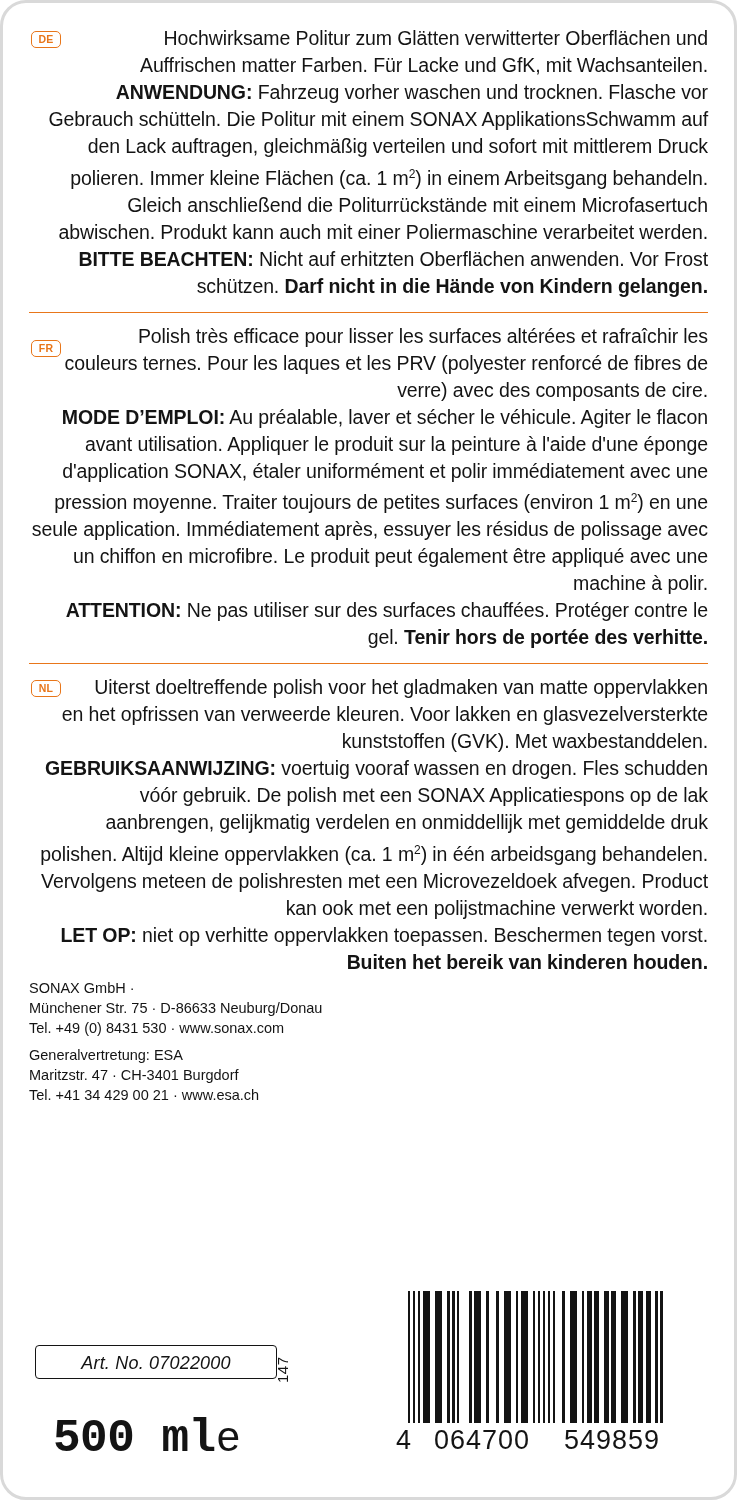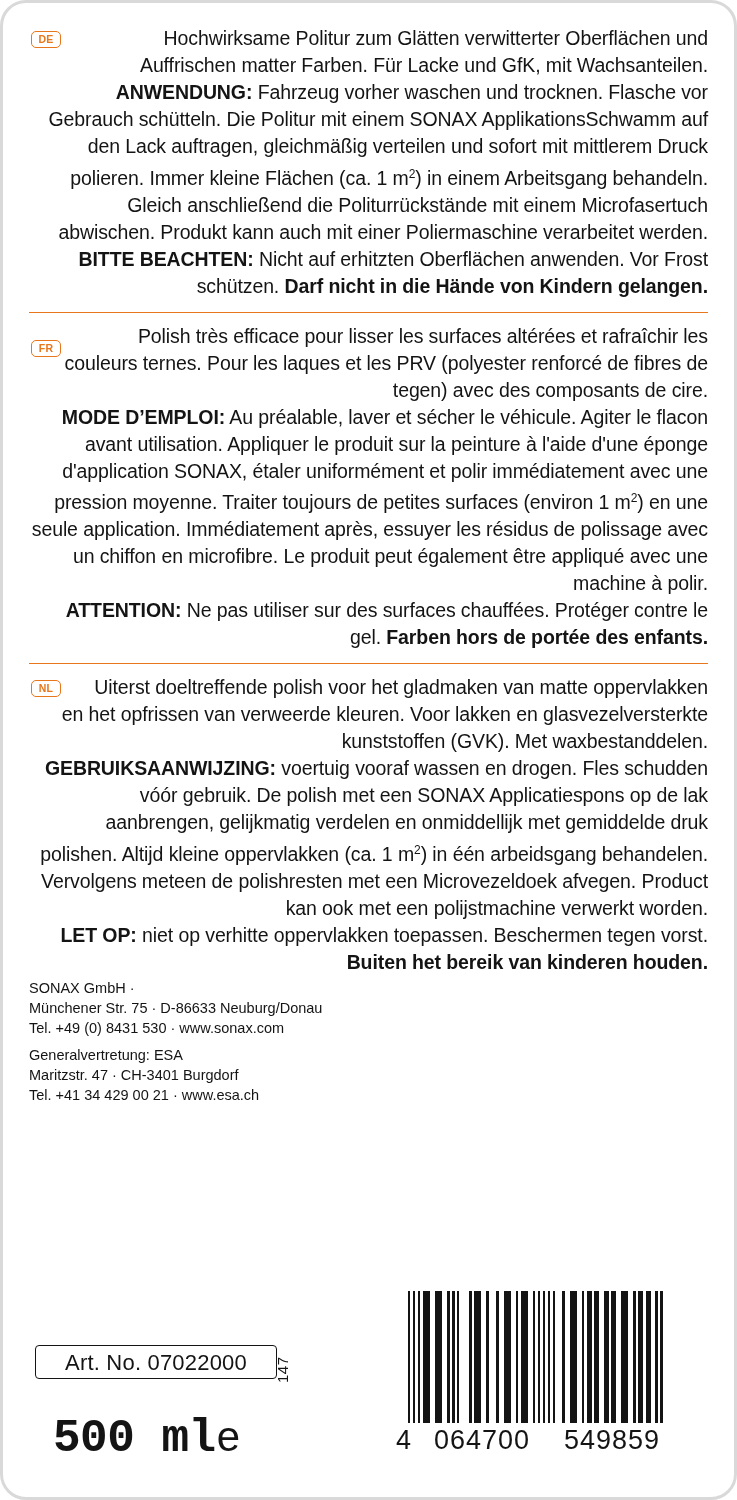--- a/index.html
+++ b/index.html
@@ -88,25 +88,26 @@
     height: 230px;
   }
   .artno-box {
     position: absolute;
     left: 6px;
     bottom: 100px;
     width: 242px;
     height: 34px;
     border: 1.6px solid #141414;
     border-radius: 4px;
-    font-size: 22px;
+    font-size: 18px;
     line-height: 34px;
     text-align: center;
     letter-spacing: 0.2px;
     box-sizing: border-box;
+    font-style: italic;
   }
   .side-code {
     position: absolute;
     left: 262px;
     bottom: 96px;
     font-size: 15px;
     letter-spacing: 0.5px;
     transform: rotate(-90deg);
     transform-origin: left bottom;
     color: #141414;
@@ -171,23 +172,23 @@
     <span class="flag flag-de">DE</span>
     <p class="para first">Hochwirksame Politur zum Glätten verwitterter Oberflächen und Auffrischen matter Farben. Für Lacke und GfK, mit Wachsanteilen.</p>
     <p class="para"><span class="hd">ANWENDUNG:</span> <span>Fahrzeug vorher waschen und trocknen. Flasche vor Gebrauch schütteln. Die Politur mit einem SONAX ApplikationsSchwamm auf den Lack auftragen, gleichmäßig verteilen und sofort mit mittlerem Druck polieren. Immer kleine Flächen (ca. 1 m<span class="sup">2</span>) in einem Arbeitsgang behandeln. Gleich anschließend die Politurrückstände mit einem Microfasertuch abwischen. Produkt kann auch mit einer Poliermaschine verarbeitet werden.</span></p>
     <p class="para"><span class="hd">BITTE BEACHTEN:</span> <span>Nicht auf erhitzten Oberflächen anwenden. Vor Frost schützen.</span> <span class="bold">Darf nicht in die Hände von Kindern gelangen.</span></p>
   </div>
 
   <hr class="rule">
 
   <div class="lang-block">
     <span class="flag flag-fr">FR</span>
-    <p class="para first">Polish très efficace pour lisser les surfaces altérées et rafraîchir les couleurs ternes. Pour les laques et les PRV (polyester renforcé de fibres de tegen) avec des composants de cire.</p>
+    <p class="para first">Polish très efficace pour lisser les surfaces altérées et rafraîchir les couleurs ternes. Pour les laques et les PRV (polyester renforcé de fibres de verre) avec des composants de cire.</p>
     <p class="para"><span class="hd">MODE D’EMPLOI:</span> <span>Au préalable, laver et sécher le véhicule. Agiter le flacon avant utilisation. Appliquer le produit sur la peinture à l'aide d'une éponge d'application SONAX, étaler uniformément et polir immédiatement avec une pression moyenne. Traiter toujours de petites surfaces (environ 1 m<span class="sup">2</span>) en une seule application. Immédiatement après, essuyer les résidus de polissage avec un chiffon en microfibre. Le produit peut également être appliqué avec une machine à polir.</span></p>
-    <p class="para"><span class="hd">ATTENTION:</span> <span>Ne pas utiliser sur des surfaces chauffées. Protéger contre le gel.</span> <span class="bold">Farben hors de portée des enfants.</span></p>
+    <p class="para"><span class="hd">ATTENTION:</span> <span>Ne pas utiliser sur des surfaces chauffées. Protéger contre le gel.</span> <span class="bold">Tenir hors de portée des verhitte.</span></p>
   </div>
 
   <hr class="rule">
 
   <div class="lang-block">
     <span class="flag flag-nl">NL</span>
     <p class="para first">Uiterst doeltreffende polish voor het gladmaken van matte oppervlakken en het opfrissen van verweerde kleuren. Voor lakken en glasvezelversterkte kunststoffen (GVK). Met waxbestanddelen.</p>
     <p class="para"><span class="hd">GEBRUIKSAANWIJZING:</span> <span>voertuig vooraf wassen en drogen. Fles schudden vóór gebruik. De polish met een SONAX Applicatiespons op de lak aanbrengen, gelijkmatig verdelen en onmiddellijk met gemiddelde druk polishen. Altijd kleine oppervlakken (ca. 1 m<span class="sup">2</span>) in één arbeidsgang behandelen. Vervolgens meteen de polishresten met een Microvezeldoek afvegen. Product kan ook met een polijstmachine verwerkt worden.</span></p>
     <p class="para"><span class="hd">LET OP:</span> <span>niet op verhitte oppervlakken toepassen. Beschermen tegen vorst.</span></p>
     <p class="para bold">Buiten het bereik van kinderen houden.</p>

